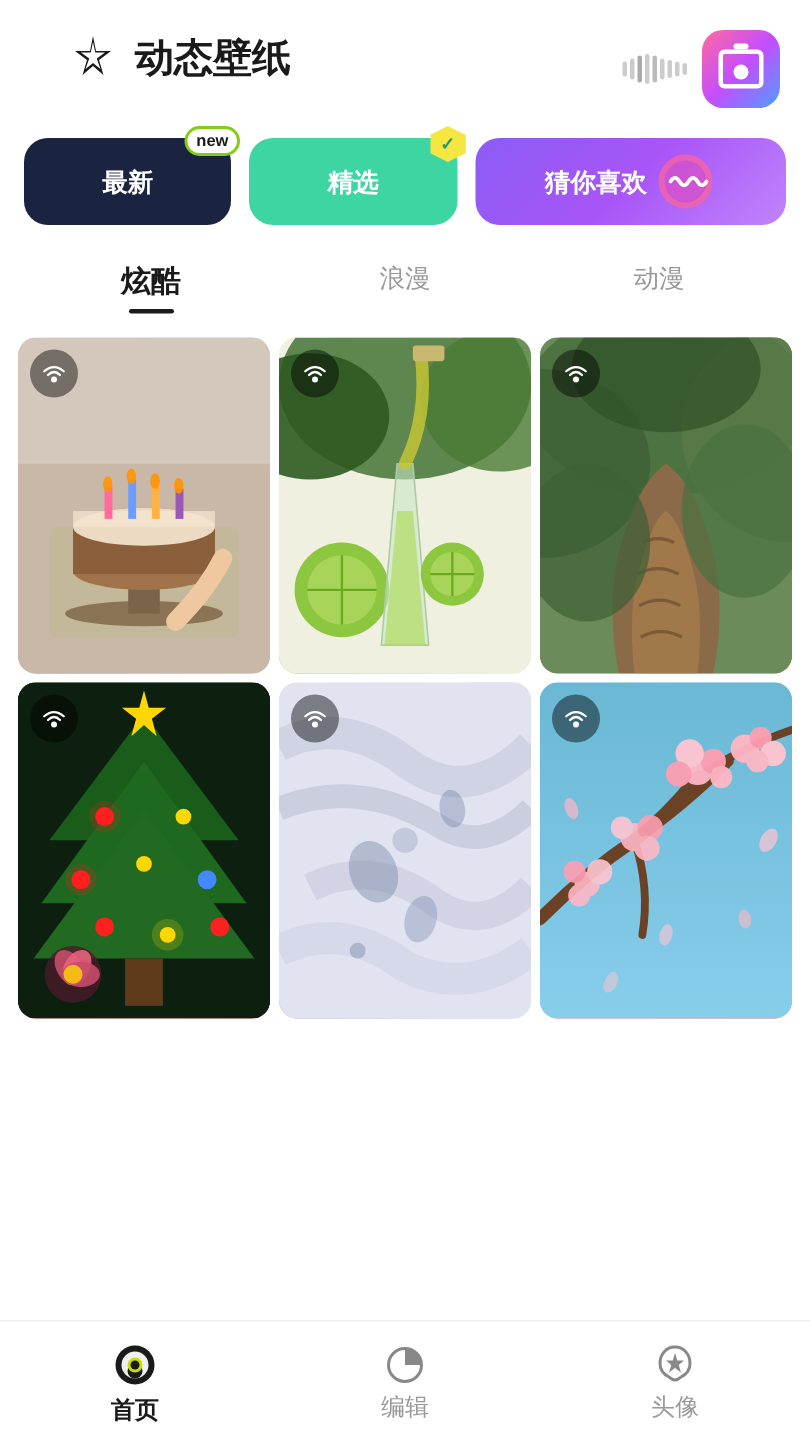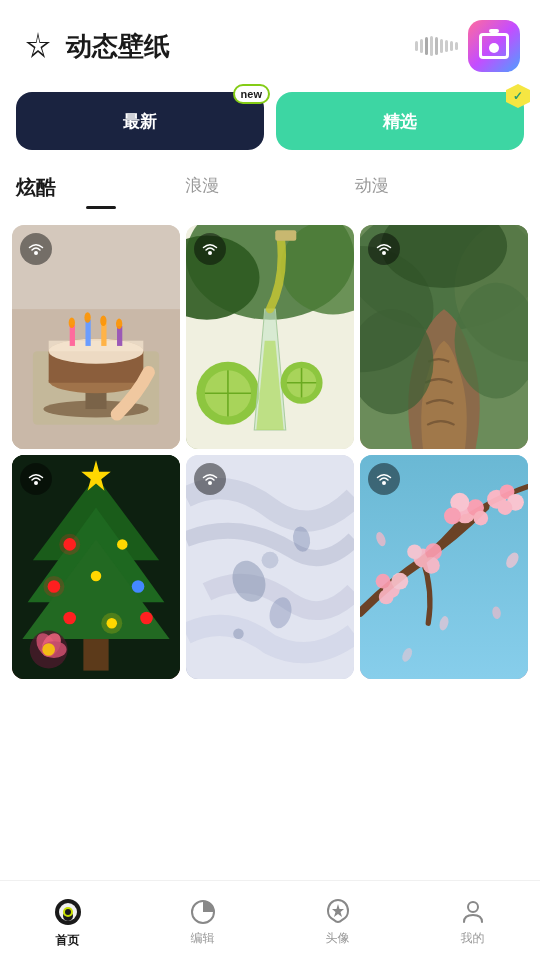--- a/index.html
+++ b/index.html
@@ -8,24 +8,25 @@
       width: 540px;
       min-height: 960px;
       background: #fff;
       font-family: -apple-system, 'PingFang SC', 'Microsoft YaHei', sans-serif;
       overflow-x: hidden;
     }
 
     
     .header {
       display: flex;
-      align-items: center;
+      align-items: flex-start;
       justify-content: space-between;
       padding: 20px 20px 10px 20px;
       background: #fff;
+      margin-left: 24px;
     }
     .header-left {
       display: flex;
       align-items: center;
       gap: 10px;
     }
     .header-star {
       width: 36px;
       height: 36px;
     }
@@ -171,21 +172,21 @@
     }
 
     
     .sub-tabs {
       display: flex;
       padding: 8px 16px 12px 16px;
       gap: 0;
     }
     .sub-tab {
       flex: 1;
-      text-align: left;
+      text-align: center;
       font-size: 17px;
       color: #999;
       padding: 6px 0;
       cursor: pointer;
       position: relative;
     }
     .sub-tab.active {
       color: #1a1a1a;
       font-weight: 700;
       font-size: 20px;
@@ -265,21 +266,21 @@
       flex: 1;
       display: flex;
       flex-direction: column;
       align-items: center;
       justify-content: center;
       gap: 4px;
       cursor: pointer;
       padding-top: 4px;
     }
     .nav-label {
-      font-size: 12px;
+      font-size: 16px;
       color: #999;
     }
     .nav-item.active .nav-label {
       color: #1a1a1a;
       font-weight: 600;
     }
 
     
     .home-icon-svg { width: 32px; height: 32px; }
     .avatar-icon-svg { width: 28px; height: 28px; }
@@ -323,20 +324,28 @@
 <div class="category-tabs">
   <button class="cat-btn cat-btn-newest">
     <span>最新</span>
     <span class="new-badge">new</span>
   </button>
   <button class="cat-btn cat-btn-featured">
     <span>精选</span>
     <div class="shield-icon">
       <span class="shield-check">✓</span>
     </div>
+  </button>
+  <button class="cat-btn cat-btn-recommend">
+    <span>猜你喜欢</span>
+    <svg class="wave-icon" viewBox="0 0 40 40">
+      <ellipse cx="20" cy="20" rx="18" ry="18" fill="rgba(255,100,150,0.7)"></ellipse>
+      <ellipse cx="20" cy="20" rx="14" ry="14" fill="rgba(200,80,220,0.8)"></ellipse>
+      <path d="M10 20 Q13 15 16 20 Q19 25 22 20 Q25 15 28 20 Q31 25 34 20" stroke="white" stroke-width="2.5" fill="none" stroke-linecap="round"></path>
+    </svg>
   </button>
 </div>
 
 <div class="sub-tabs">
   <div class="sub-tab active">
     <span>炫酷</span>
   </div>
   <div class="sub-tab">
     <span>浪漫</span>
   </div>
@@ -605,21 +614,14 @@
 
   <div class="nav-item">
     <svg class="avatar-icon-svg" viewBox="0 0 28 28">
       <path d="M14 2 C8 2 4 7 4 13 C4 17 6 20 10 22 Q14 26 18 22 C22 20 24 17 24 13 C24 7 20 2 14 2 Z" fill="none" stroke="#888" stroke-width="2"></path>
 
       <polygon points="14,6 15.5,11 20,11 16.5,14 18,19 14,16 10,19 11.5,14 8,11 12.5,11" fill="#888"></polygon>
     </svg>
     <span class="nav-label">头像</span>
   </div>
 
-  <div class="nav-item">
-    <svg class="avatar-icon-svg" viewBox="0 0 28 28">
-      <circle cx="14" cy="9" r="5" fill="none" stroke="#888" stroke-width="2"></circle>
-      <path d="M5 24 Q5 17 14 17 Q23 17 23 24" stroke="#888" stroke-width="2" fill="none" stroke-linecap="round"></path>
-    </svg>
-    <span class="nav-label">我的</span>
-  </div>
 
 </nav>
 
 </body></html>

